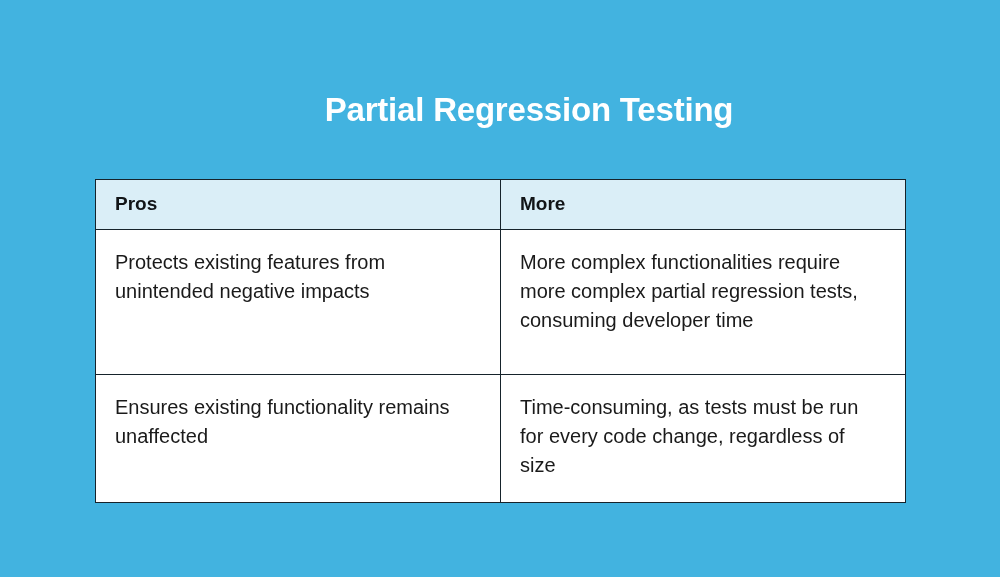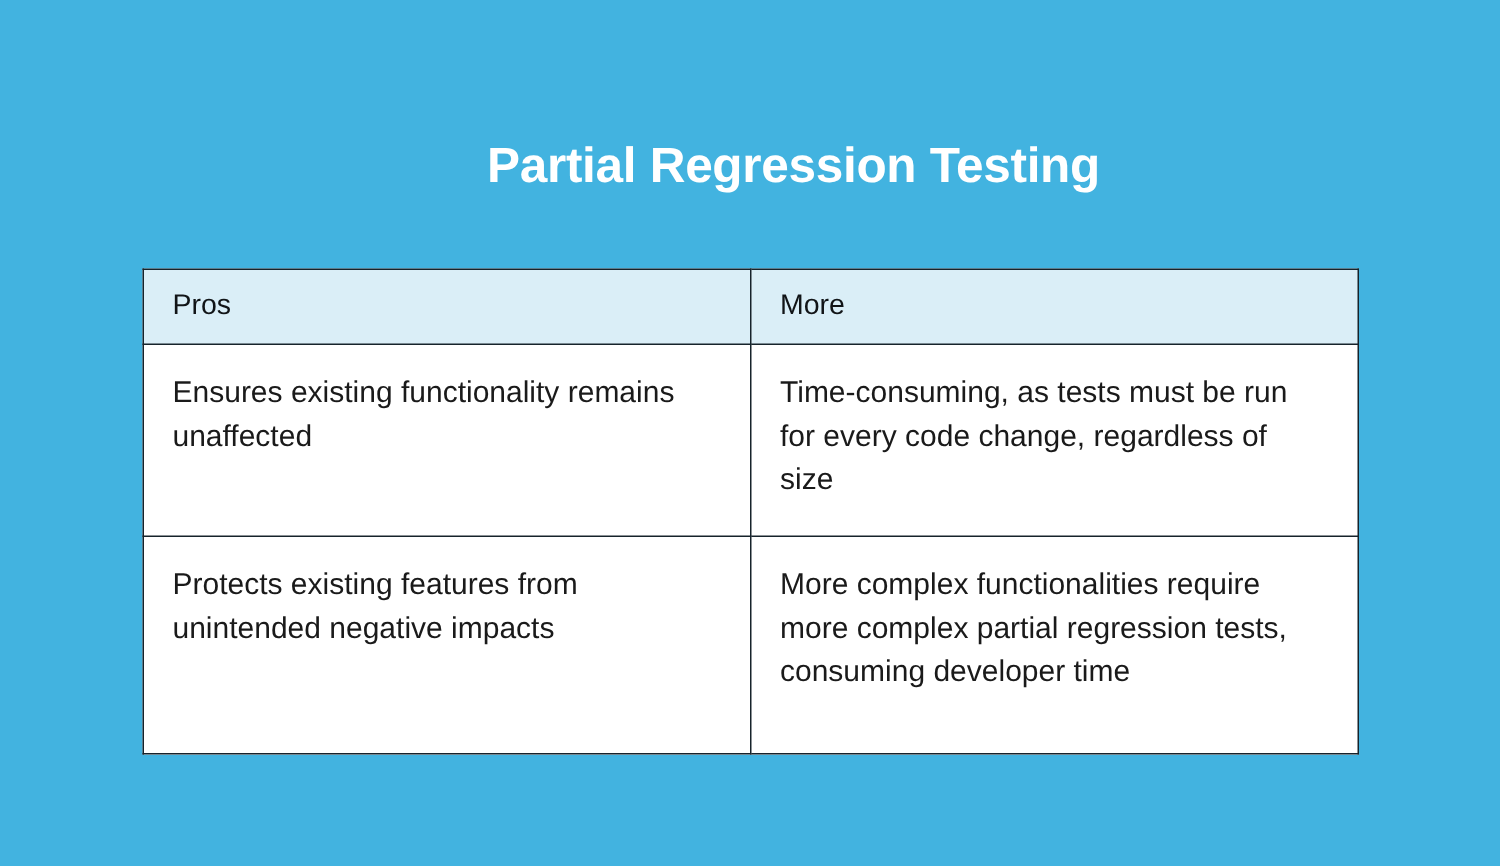--- a/index.html
+++ b/index.html
@@ -48,21 +48,21 @@
   table.cmp th,
   table.cmp td {
     border: 1.5px solid #16232b;
     vertical-align: top;
     text-align: left;
   }
   table.cmp th {
     background: #daeef7;
     color: #111417;
     font-size: 19px;
-    font-weight: normal;
+    font-weight: bold;
     padding: 13px 0 14px 19px;
     height: 22px;
   }
   table.cmp td {
     background: #ffffff;
     color: #1a1a1a;
     font-size: 20px;
     font-weight: normal;
     line-height: 29px;
     padding: 18px 22px 22px 19px;
@@ -86,24 +86,24 @@
         <col class="col-cons">
       </colgroup>
       <thead>
         <tr>
           <th>Pros</th>
           <th>More</th>
         </tr>
       </thead>
       <tbody>
         <tr>
+          <td class="pros-cell-2">Protects existing features from unintended negative impacts</td>
+          <td class="cons-cell-2">More complex functionalities require more complex partial regression tests, consuming developer time</td>
+        </tr>
+        <tr>
           <td class="pros-cell-1">Ensures existing functionality remains unaffected</td>
           <td class="cons-cell-1">Time-consuming, as tests must be run for every code change, regardless of size</td>
-        </tr>
-        <tr>
-          <td class="pros-cell-2">Protects existing features from unintended negative impacts</td>
-          <td class="cons-cell-2">More complex functionalities require more complex partial regression tests, consuming developer time</td>
         </tr>
       </tbody>
     </table>
   </div>
 
 </div>
 
 </body></html>

